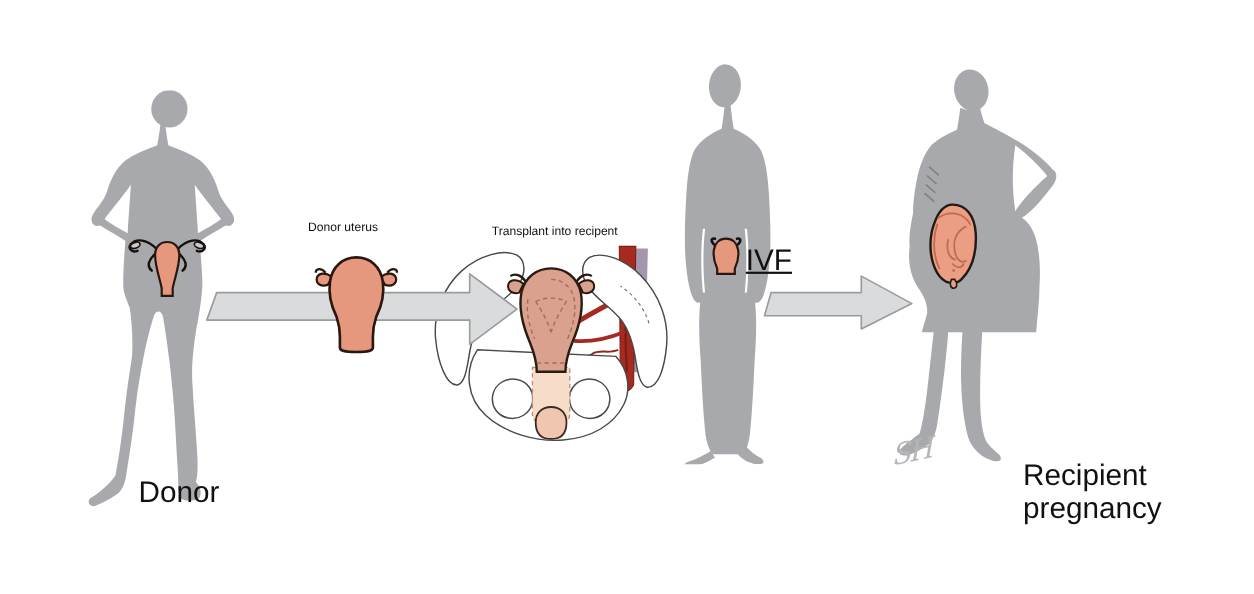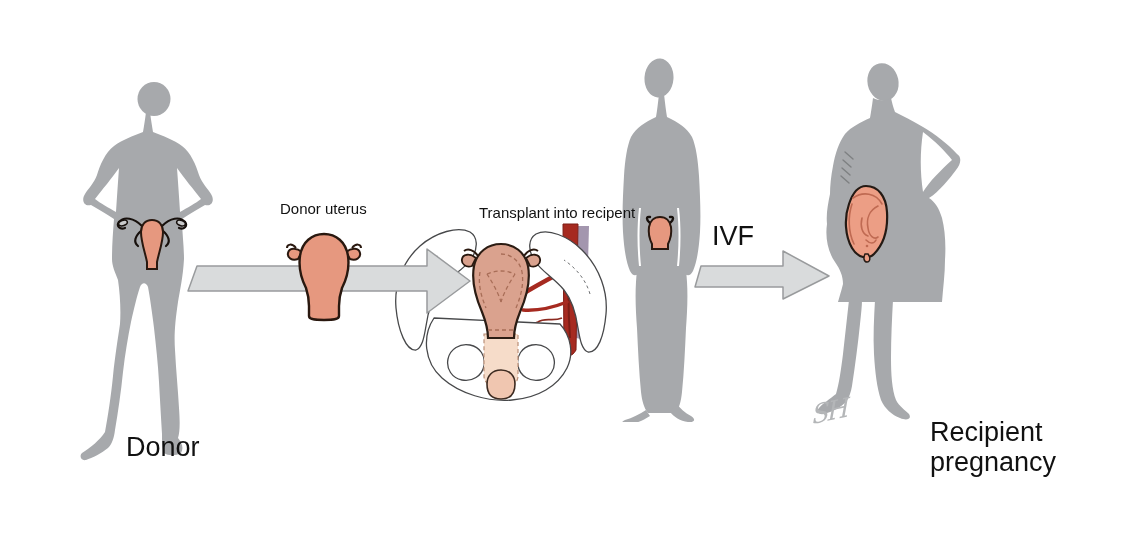--- a/index.html
+++ b/index.html
@@ -1,20 +1,20 @@
 <!DOCTYPE html>
 <html><head>
 <meta charset="utf-8">
 <style>
   html,body{margin:0;padding:0;background:#fff;}
   #canvas{position:relative;width:1140px;height:540px;background:#ffffff;overflow:hidden;
           font-family:"Liberation Sans", sans-serif;}
   .abs{position:absolute;}
   .lbl{position:absolute;color:#111;white-space:nowrap;line-height:1.1;}
-  .lbl.small{font-size:15px;}
+  .lbl.small{font-size:11px;}
   .lbl.big{font-size:27px;}
   .lbl.wrap{white-space:normal;width:135px;margin-top:31px;}
   #signature{position:absolute;left:812px;top:396px;font-family:"DejaVu Serif",serif;
              font-style:italic;font-size:26px;color:#b4b6b8;transform:rotate(-12deg) skewX(-12deg);
              letter-spacing:-2px;}
 </style>
 </head>
 <body>
 
 <div id="canvas">
@@ -161,18 +161,18 @@
       <path d="M22,34 C20,42 22,50 28,52"></path>
       <path d="M26,56 C30,60 34,60 36,56"></path>
       <path d="M12,20 C8,32 8,48 14,60"></path>
     </g>
     <circle cx="27" cy="62" r="1.3" fill="#bf6a52"></circle>
   </svg>
 
   <div id="signature">SH</div>
 
   <div class="lbl small" style="left:280px;top:201px;">Donor uterus</div>
-  <div class="lbl small" style="left:447px;top:205px;margin-left:32px;">Transplant into recipent</div>
-  <div class="lbl big" style="left:712px;top:222px;">IVF</div>
+  <div class="lbl small" style="left:447px;top:205px;">Transplant into recipent</div>
+  <div class="lbl big" style="left:678px;top:222px;text-decoration:underline;">IVF</div>
   <div class="lbl big" style="left:126px;top:433px;">Donor</div>
   <div class="lbl big wrap" style="left:930px;top:387px;">Recipient pregnancy</div>
 
 </div>
 
 </body></html>

